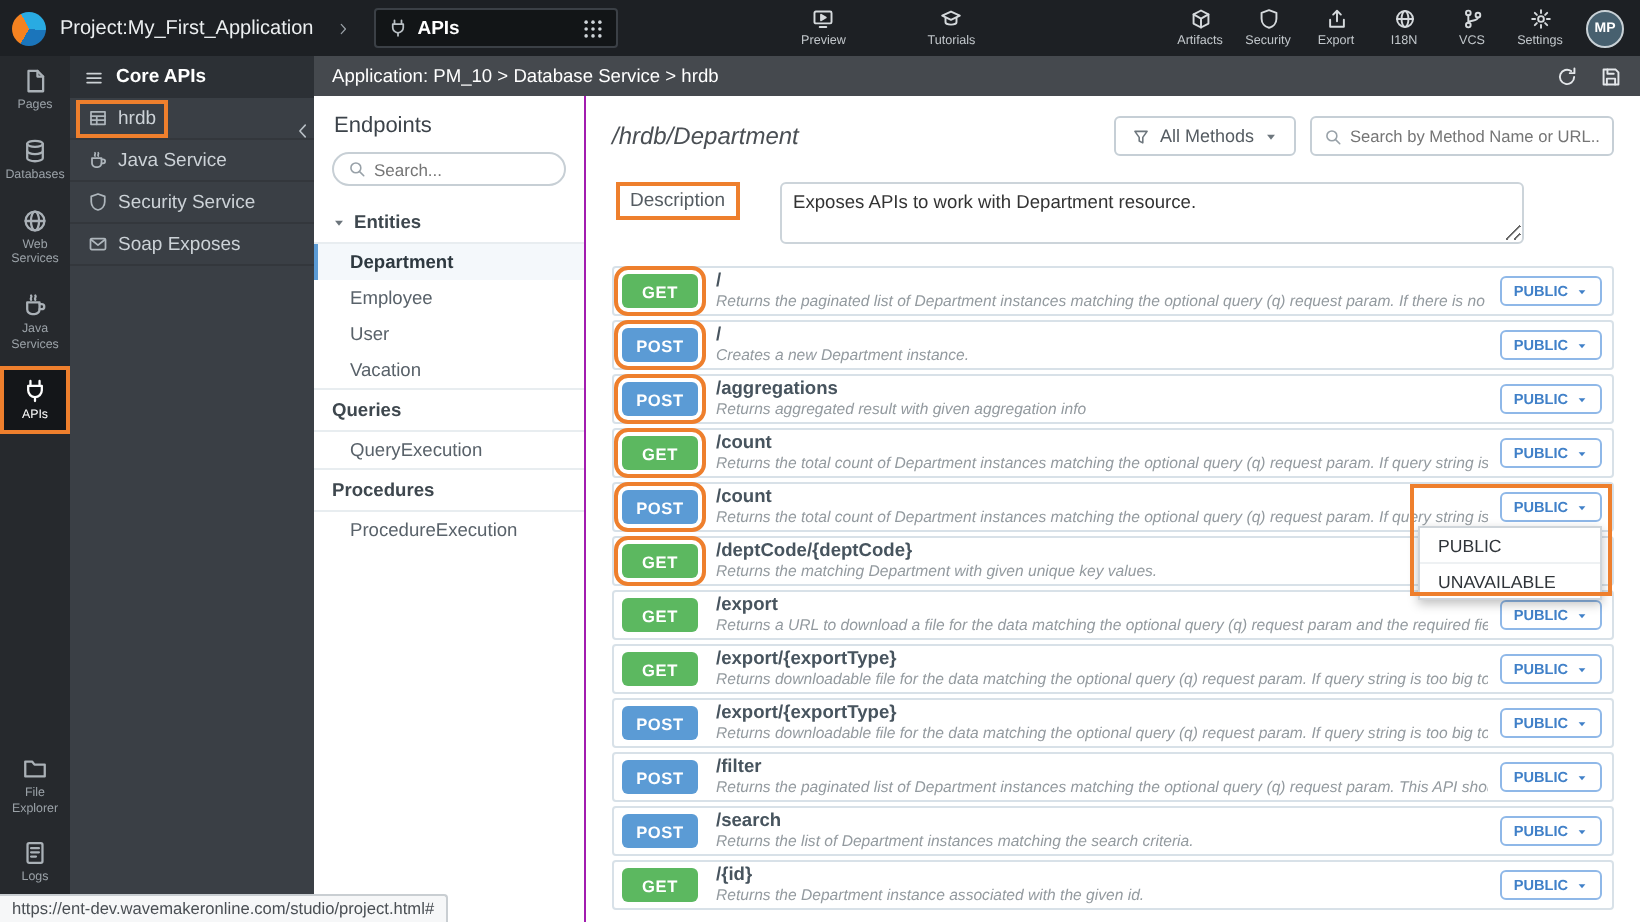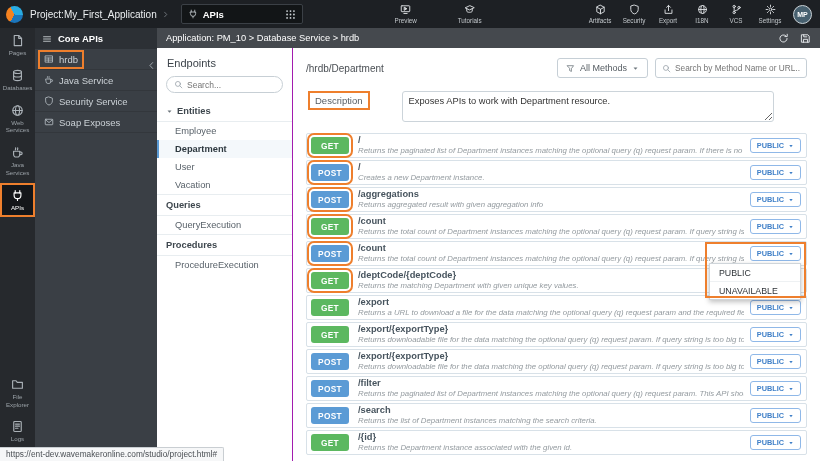--- a/index.html
+++ b/index.html
@@ -9,21 +9,21 @@
   input[data-interactable="true"], textarea[data-interactable="true"] { cursor:text; }
 
   .app { width:820px; height:461px; display:flex; flex-direction:column; }
   .ic { display:inline-block; flex:0 0 auto; }
   .ic svg { display:block; width:100%; height:100%; }
 
   
   .topbar { height:28px; background:#1d2024; display:flex; align-items:center; flex:0 0 28px; }
   .logo { width:17px; height:17px; border-radius:50%; margin-left:6px; flex:0 0 auto;
           background:conic-gradient(from 210deg,#f58220 0 34%,#29abe2 34% 68%,#1b75bb 68% 100%); }
-  .project { display:flex; align-items:center; gap:5px; margin-left:7px; color:#eceff1; font-size:10px; white-space:nowrap; }
+  .project { display:flex; align-items:center; gap:11px; margin-left:7px; color:#eceff1; font-size:10px; white-space:nowrap; }
   .project .chev { width:7px; height:9px; color:#9aa1a7; }
   .apis-tab { margin-left:12px; width:122px; height:20px; background:#121517; border:1px solid #3b4046; border-radius:2px;
               display:flex; align-items:center; gap:5px; padding:0 6px; color:#fff; font-size:9.5px; font-weight:bold; }
   .apis-tab .ic { width:10px; height:10px; color:#b9c0c5; }
   .apis-tab .grid { margin-left:auto; width:11px; height:11px; color:#ced4d8; }
   .sp1 { width:86px; flex:0 0 86px; }
   .sp2 { flex:1; }
   .tb-item { display:flex; flex-direction:column; align-items:center; gap:2px; min-width:34px; }
   .tb-item .ic { width:11px; height:11px; color:#d6dadd; }
   .tb-label { font-size:6.3px; color:#c2c7cb; white-space:nowrap; }
@@ -75,33 +75,33 @@
   .ep-section-header { display:flex; align-items:center; gap:4px; font-size:9.3px; font-weight:bold; color:#3e474e;
                        padding:5px 9px; border-top:1px solid #e8edf0; border-bottom:1px solid #e8edf0; }
   .ep-section.first .ep-section-header { border-top:none; }
   .ep-section-header .caret { width:7px; height:7px; color:#6b747b; }
   .ep-item { font-size:9.3px; color:#59626a; padding:4px 8px 4px 18px; }
   .ep-item.selected { border-left:2px solid #5b9bd5; padding-left:16px; color:#2e3940; font-weight:bold; background:#f4f8fb; }
 
   
   .content { flex:1; min-width:0; padding:10px 13px 0; display:flex; flex-direction:column; overflow:hidden; }
   .content-head { display:flex; align-items:center; }
-  .api-title { font-size:10px; font-weight:normal; color:#4a4f54; }
+  .api-title { font-size:12px; font-weight:normal; color:#4a4f54;font-style:italic; }
   .head-controls { margin-left:auto; display:flex; gap:7px; }
   .methods-dd { height:20px; border:1px solid #c6cfd6; border-radius:3px; display:flex; align-items:center; gap:5px;
                 padding:0 8px; font-size:9px; color:#555c62; background:#fff; }
   .methods-dd .ic { width:9px; height:9px; color:#6d767d; }
   .methods-dd .caret { width:7px; height:7px; }
   .m-search { height:20px; width:152px; border:1px solid #c6cfd6; border-radius:3px; display:flex; align-items:center;
               gap:4px; padding:0 6px; background:#fff; }
   .m-search .ic { width:9px; height:9px; color:#98a1a8; }
   .m-search input { border:none; outline:none; flex:1; min-width:0; font-size:8.3px; color:#444; font-family:inherit; }
   .desc-row { display:flex; margin-top:13px; align-items:flex-start; }
   .desc-label { margin-left:2px; font-size:9.5px; color:#555c62; border:2px solid var(--c-annot,#ee7f2d); padding:2px 5px; }
-  .desc-area { margin-left:32px; flex:1; max-width:372px; height:31px; border:1px solid #ccd4da; border-radius:3px;
+  .desc-area { margin-left:20px; flex:1; max-width:372px; height:31px; border:1px solid #ccd4da; border-radius:3px;
                font-size:9.3px; color:#333; padding:4px 6px; font-family:inherit; resize:both; margin-right:6px; }
 
   
   .rows { margin-top:11px; }
   .row { display:flex; align-items:center; border:1px solid #d8e1e8; border-radius:2px; margin-bottom:2px; height:25px;
          padding:0 5px 0 4px; position:relative; background:#fff; }
   .badge { width:38px; height:17px; border-radius:3px; color:#fff; font-size:8.3px; font-weight:bold; display:flex;
            align-items:center; justify-content:center; flex:0 0 38px; letter-spacing:.3px; }
   .badge.get  { background:var(--c-get,#5cb860); }
   .badge.post { background:var(--c-post,#5b9bd5); }
@@ -434,23 +434,23 @@
             <div class="ep-section-header" data-interactable="true">
               <span class="ic caret" data-interactable="false">
                   <svg viewBox="0 0 16 16" fill="currentColor">
                     <path d="M3.5 5.5h9L8 11z"></path>
                   </svg>
                 </span>
               <span data-interactable="false">Entities</span>
             </div>
             <div>
 
+                <div class="ep-item selected" data-interactable="true">Department</div>
+
                 <div class="ep-item" data-interactable="true">Employee</div>
-
-                <div class="ep-item selected" data-interactable="true">Department</div>
 
                 <div class="ep-item" data-interactable="true">User</div>
 
                 <div class="ep-item" data-interactable="true">Vacation</div>
               </div>
           </div>
           <div class="ep-section" data-interactable="false">
             <div class="ep-section-header" data-interactable="true">
               <span data-interactable="false">Queries</span>
             </div>

